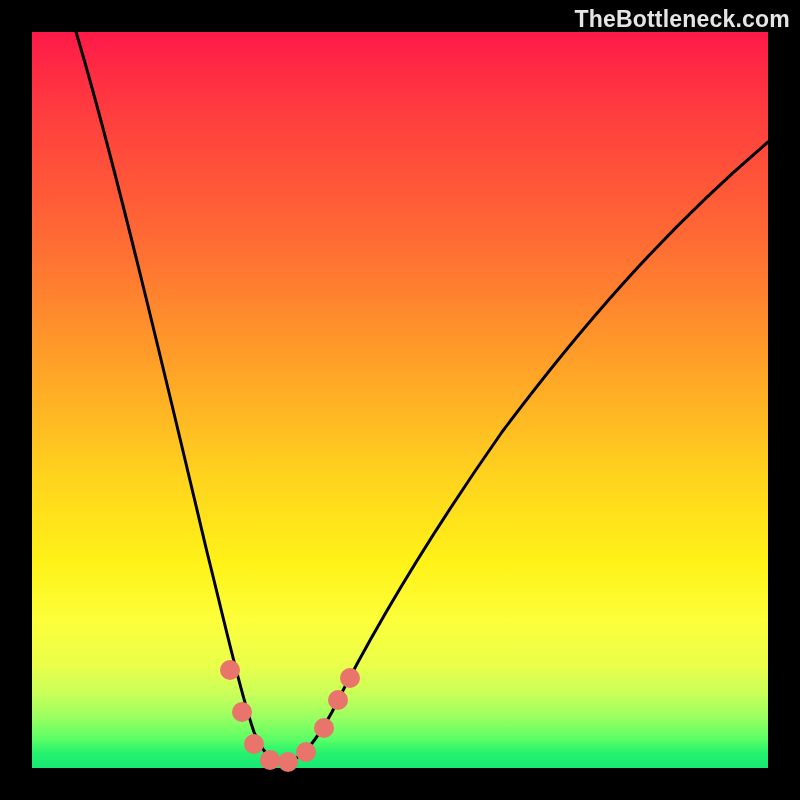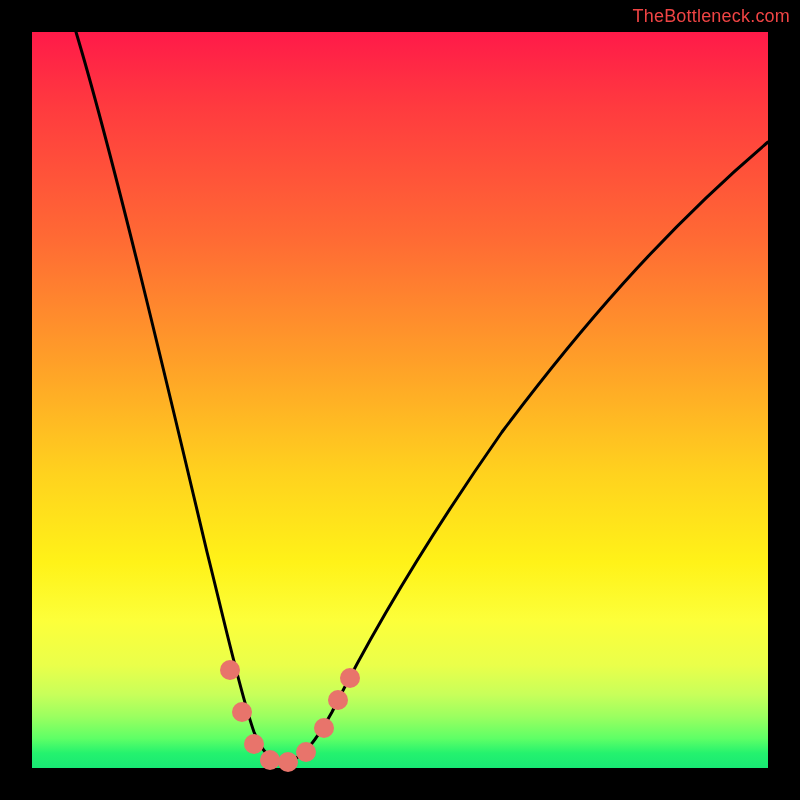--- a/index.html
+++ b/index.html
@@ -40,24 +40,25 @@
       #9bff60 93%,
       #5eff66 96%,
       #24f26e 98%,
       #18e874 100%
     );
   }
   .watermark {
     position: absolute;
     top: 6px;
     right: 10px;
-    color: #ef4444;
-    font-size: 18px;
+    color: #e5e5e5;
+    font-size: 23px;
     letter-spacing: 0.2px;
     user-select: none;
+    font-weight: bold;
   }
   svg.curves {
     position: absolute;
     left: 0;
     top: 0;
     width: 736px;
     height: 736px;
     overflow: visible;
   }
 </style>

